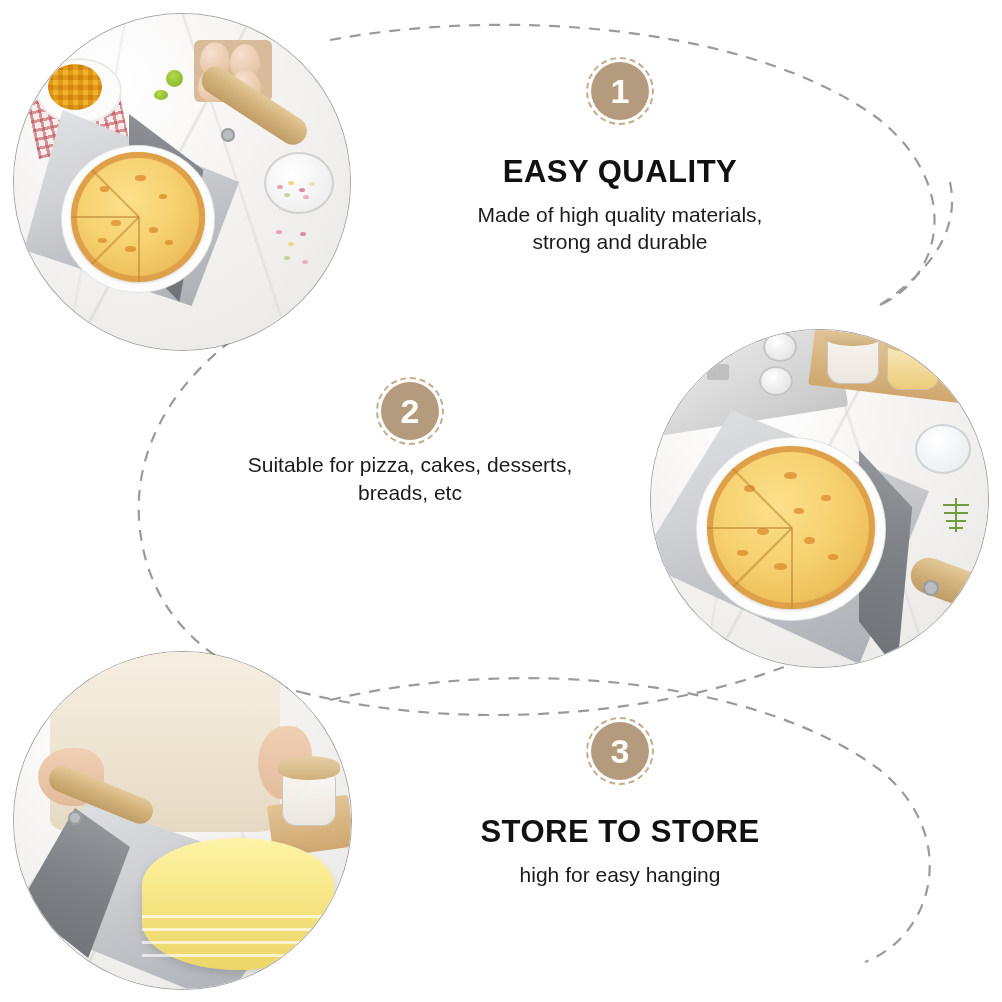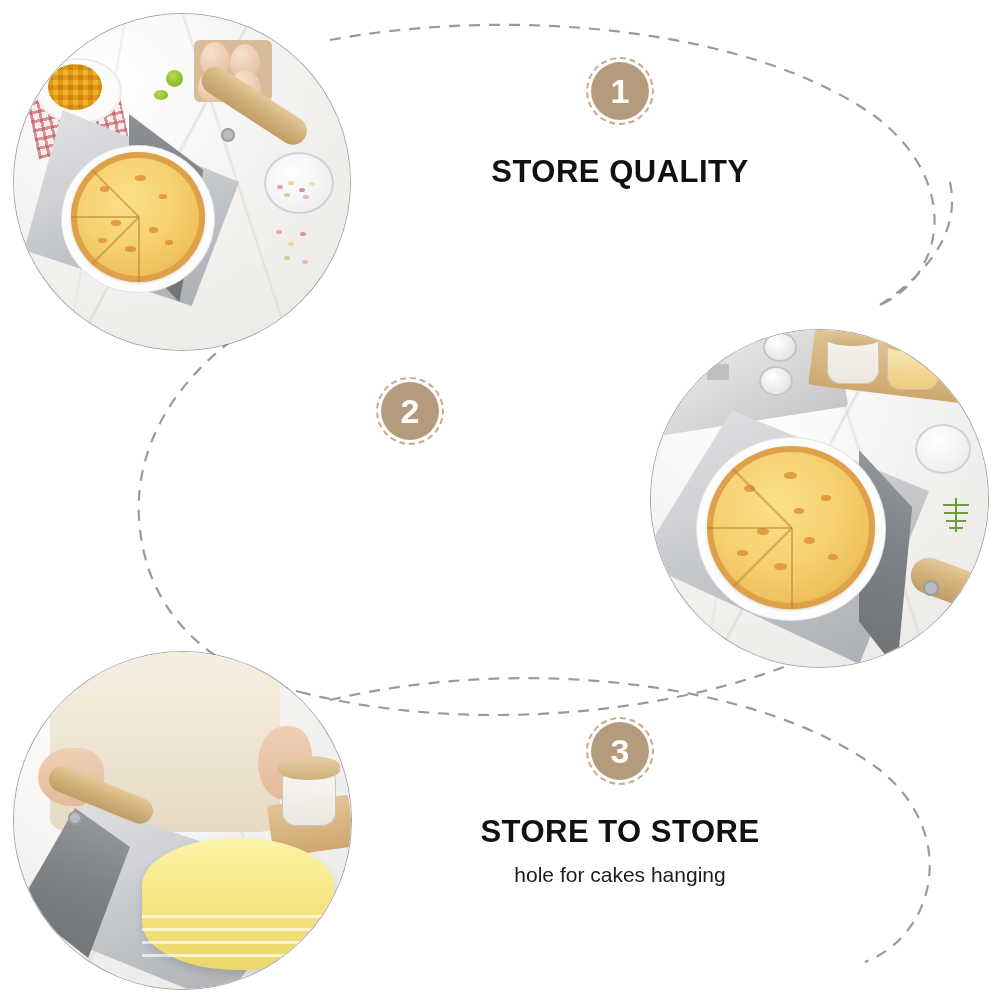--- a/index.html
+++ b/index.html
@@ -326,22 +326,24 @@
       <span class="petal" style="left:286px; top:218px; background:#d98fa4;"></span>
       <span class="petal" style="left:270px; top:242px; background:#c4d49a;"></span>
       <span class="petal" style="left:288px; top:246px; background:#e8b3c0;"></span>
     </div>
   </div>
 
   <div class="step" style="left:400px; top:62px; width:440px;">
     <div class="badge">
       <span>1</span>
     </div>
-    <div class="step-title">STORE QUALITY</div>
+    <div class="step-title">EASY QUALITY</div>
     <div class="step-desc">
+      <div>Made of high quality materials,</div>
+      <div>strong and durable</div>
     </div>
   </div>
 
   <div class="photo" style="left:651px; top:330px; width:337px; height:337px;">
     <div class="scene">
       <div class="counter"></div>
       <div class="marble-veins"></div>
 
       <div class="microwave" style="left:-30px; top:-16px; width:220px; height:110px; transform: rotate(-9deg);"></div>
       <div class="mw-panel" style="left:58px; top:6px; width:22px; height:16px;"></div>
@@ -386,20 +388,22 @@
         <span class="rosemary" style="left:8px; top:29px; width:14px; height:2px;"></span>
       </div>
     </div>
   </div>
 
   <div class="step" style="left:190px; top:382px; width:440px;">
     <div class="badge">
       <span>2</span>
     </div>
     <div class="step-desc">
+      <div>Suitable for pizza, cakes, desserts,</div>
+      <div>breads, etc</div>
     </div>
   </div>
 
   <div class="photo" style="left:14px; top:652px; width:337px; height:337px;">
     <div class="scene">
       <div class="counter"></div>
       <div class="marble-veins"></div>
 
       <div class="apron" style="left:36px; top:-20px; width:230px; height:200px;"></div>
       <div class="arm" style="left:244px; top:74px; width:54px; height:74px;"></div>
@@ -422,17 +426,17 @@
       </div>
     </div>
   </div>
 
   <div class="step" style="left:400px; top:722px; width:440px;">
     <div class="badge">
       <span>3</span>
     </div>
     <div class="step-title">STORE TO STORE</div>
     <div class="step-desc">
-      <div>hole for cakes hanging</div>
+      <div>high for easy hanging</div>
     </div>
   </div>
 
 </div>
 
 </body></html>

